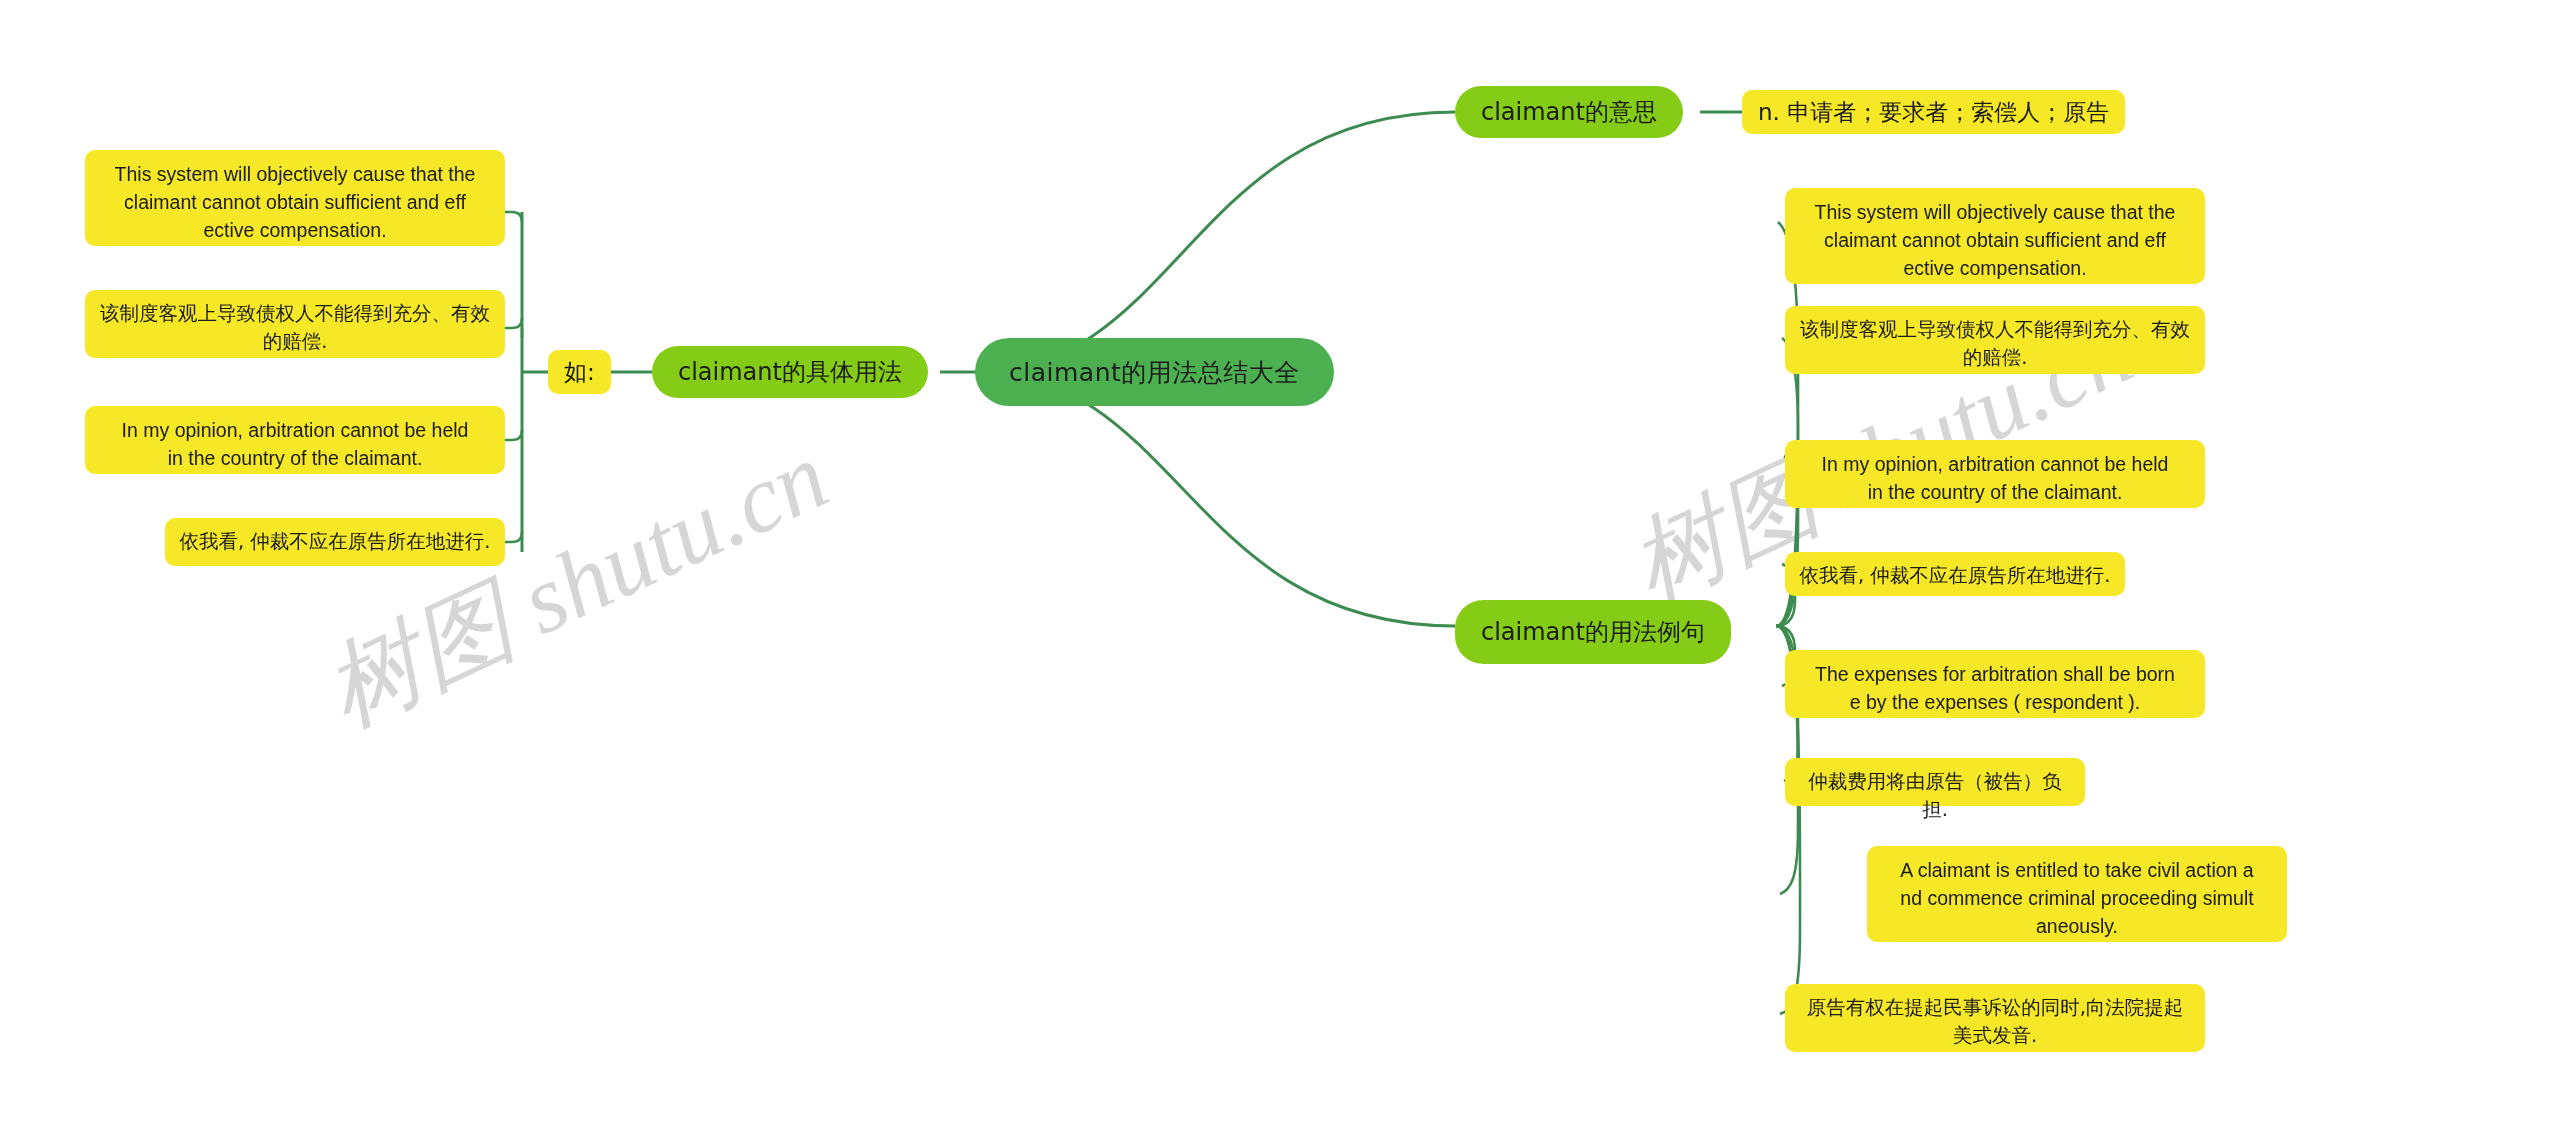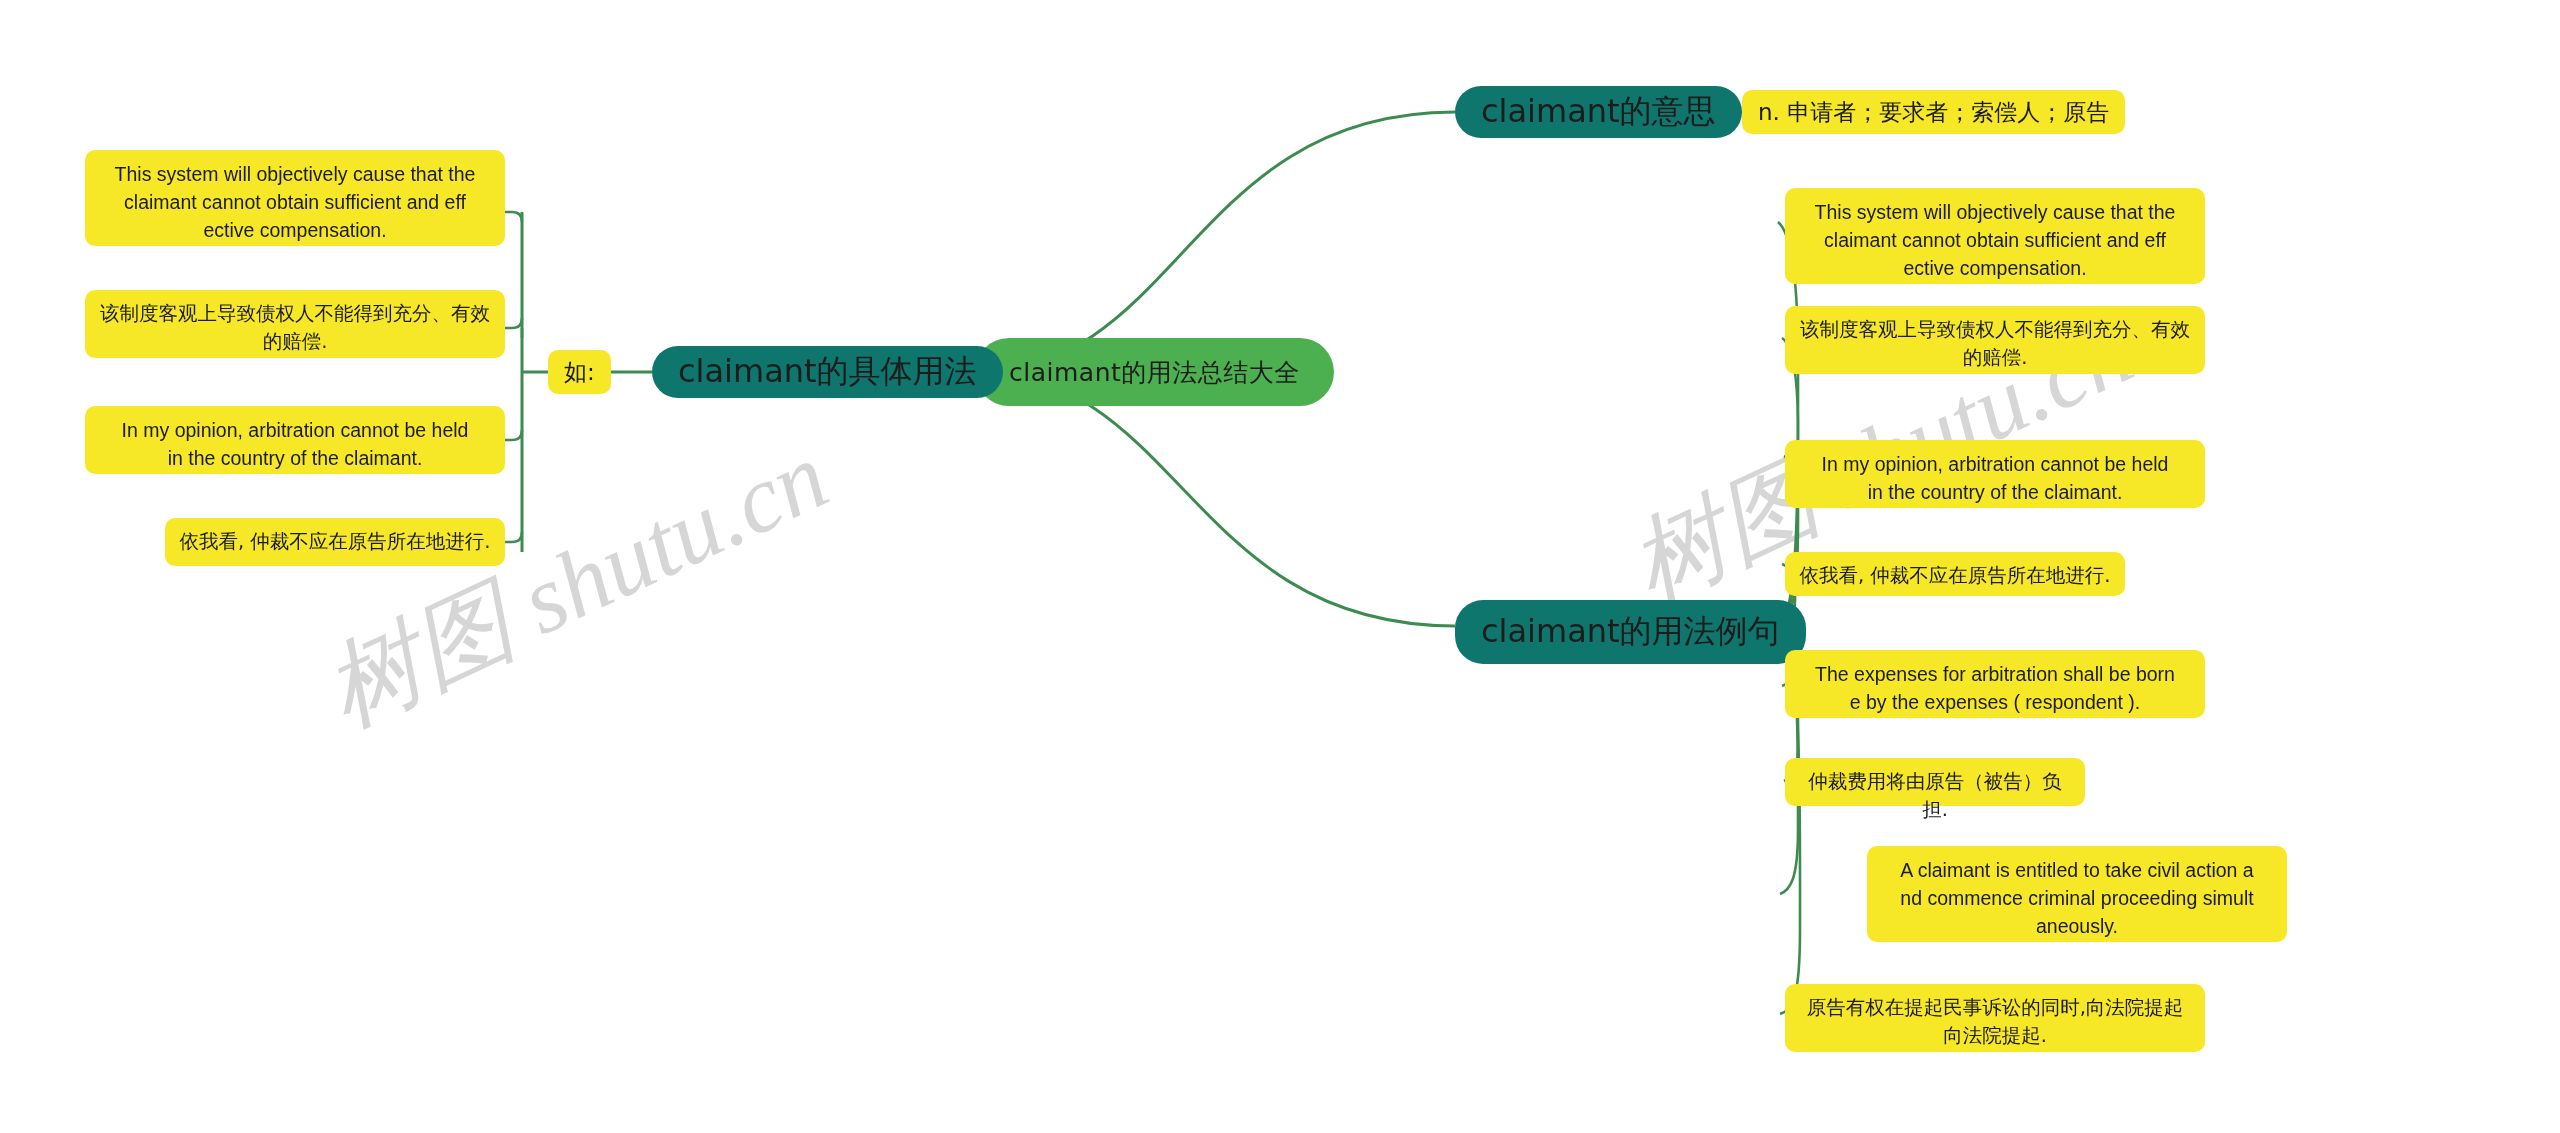--- a/index.html
+++ b/index.html
@@ -69,24 +69,24 @@
     border-radius: 40px;
     color: #1c1c1c;
     font-size: 25px;
     letter-spacing: 0.5px;
     padding: 0 34px;
     justify-content: center;
     white-space: nowrap;
   }
 
   .pill-branch {
-    background: #0f766e;
+    background: #84cc16;
     border-radius: 28px;
     color: #1c1c1c;
-    font-size: 32px;
+    font-size: 24px;
     padding: 0 26px;
     justify-content: center;
     white-space: nowrap;
   }
 
   .box-yellow {
     background: #f7e827;
     border-radius: 10px;
     color: #1b1b1b;
     font-size: 19.5px;
@@ -227,16 +227,16 @@
   </div>
 
   <div class="node box-yellow" style="left:1867px; top:846px; width:420px; height:96px; display:block;">
     <span class="txt">A claimant is entitled to take civil action a</span>
     <span class="txt">nd commence criminal proceeding simult</span>
     <span class="txt">aneously.</span>
   </div>
 
   <div class="node box-yellow cjk" style="left:1785px; top:984px; width:420px; height:68px; display:block;">
     <span class="txt">原告有权在提起民事诉讼的同时,向法院提起</span>
-    <span class="txt">向法院提起.</span>
+    <span class="txt">美式发音.</span>
   </div>
 
 </div>
 
 </body></html>

